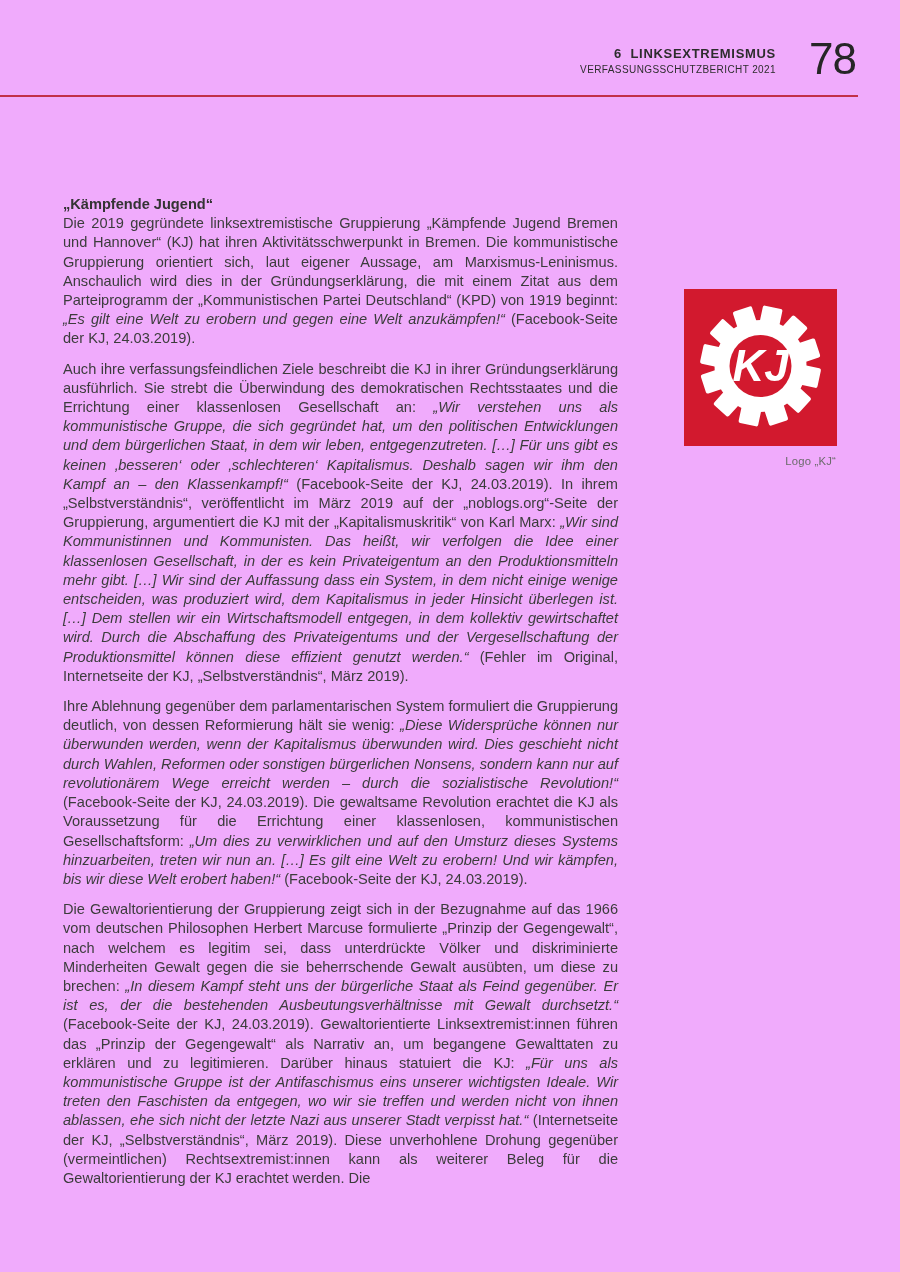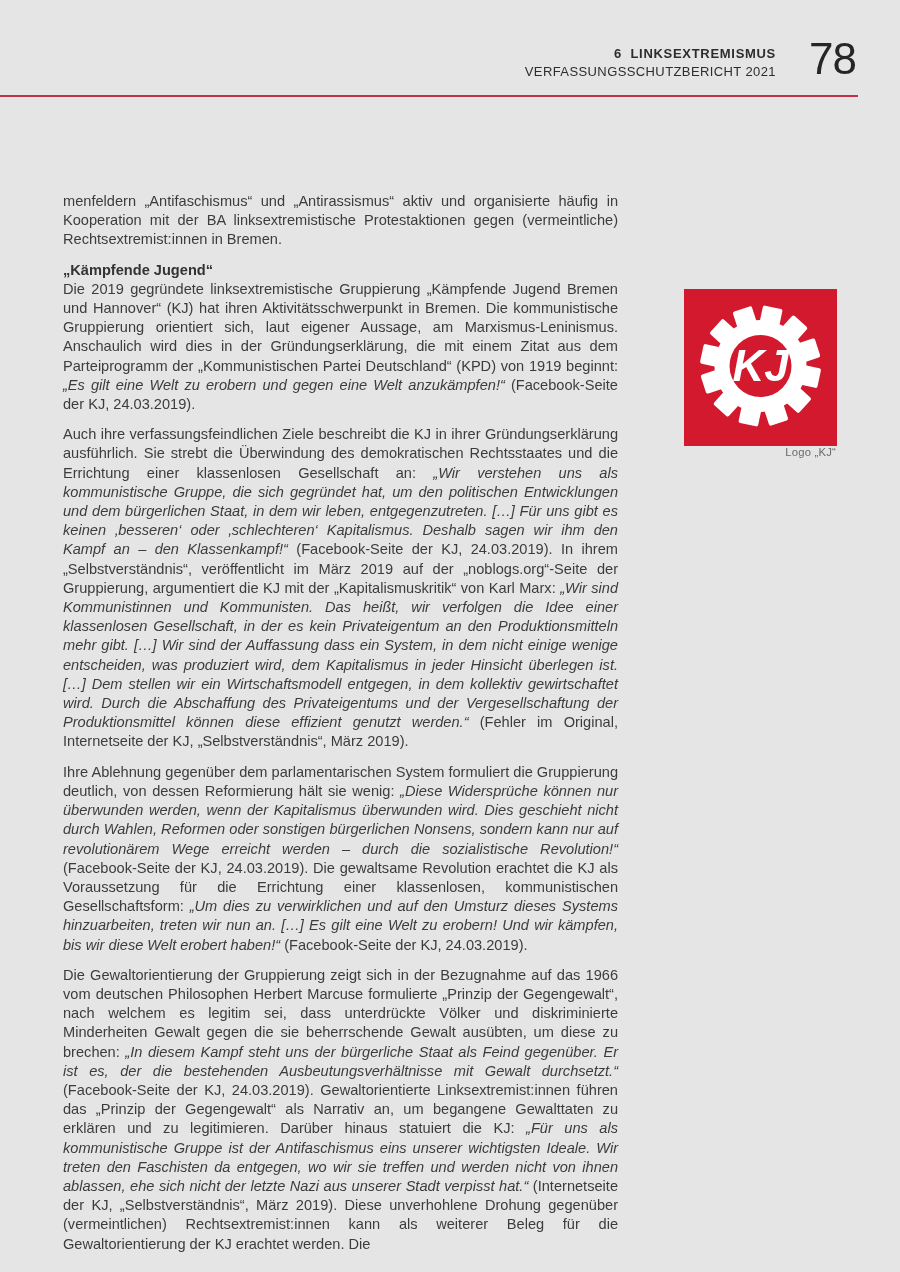--- a/index.html
+++ b/index.html
@@ -1,39 +1,39 @@
 <!DOCTYPE html>
 <html lang="de" style="--accent-red: #c23048; --logo-red: #d2192e; --body-text: #3c3c3c;"><head>
 <meta charset="utf-8">
 <style>
   html,body{margin:0;padding:0;background:#ffffff;}
   .page{
     position:relative;
     width:900px;
     height:1272px;
-    background:#e5e5e5;
+    background:#f0abfc;
     font-family:"Liberation Sans",sans-serif;
     overflow:hidden;
   }
   
   .header-text{
     position:absolute;
     top:46px;
     right:124px;
     text-align:right;
     color:#2d2d2d;
   }
   .chapter{
     font-size:13px;
     font-weight:700;
     letter-spacing:.7px;
     white-space:pre;
   }
   .report{
-    font-size:13px;
+    font-size:10px;
     font-weight:400;
     letter-spacing:.4px;
     margin-top:3px;
     white-space:pre;
   }
   .page-number{
     position:absolute;
     top:37px;
     right:44px;
     font-size:44px;
@@ -73,42 +73,41 @@
   
   .margin-column{
     position:absolute;
     left:684px;
     top:289px;
     width:153px;
   }
   .logo-box{display:block;}
   .fill-logo-red{fill:var(--logo-red,#d2192e);}
   .logo-caption{
-    margin-top:0;
+    margin-top:9px;
     text-align:right;
     font-size:11.3px;
     letter-spacing:.2px;
     color:#6b6b6b;
     padding-right:1px;
   }
 </style>
 </head>
 <body>
 
 <div class="page">
 
   <div class="header-text">
     <div class="chapter">6  LINKSEXTREMISMUS</div>
     <div class="report">VERFASSUNGSSCHUTZBERICHT 2021</div>
   </div>
   <div class="page-number">78</div>
   <div class="rule"></div>
 
   <div class="text-column">
-      <p class="para"><span>menfeldern „Antifaschismus“ und „Antirassismus“ aktiv und organisierte häufig in Kooperation mit der BA linksextremistische Protestaktionen gegen (vermeintliche) Rechtsextremist:innen in Bremen.</span></p>
       <h3 class="heading"><span>„Kämpfende Jugend“</span></h3>
       <p class="para"><span>Die 2019 gegründete linksextremistische Gruppierung „Kämpfende Jugend Bremen und Hannover“ (KJ) hat ihren Aktivitätsschwerpunkt in Bremen. Die kommunistische Gruppierung orientiert sich, laut eigener Aussage, am Marxismus-Leninismus. Anschaulich wird dies in der Gründungserklärung, die mit einem Zitat aus dem Parteiprogramm der „Kommunistischen Partei Deutschland“ (KPD) von 1919 beginnt: </span><em>„Es gilt eine Welt zu erobern und gegen eine Welt anzukämpfen!“</em><span> (Facebook-Seite der KJ, 24.03.2019).</span></p>
       <p class="para"><span>Auch ihre verfassungsfeindlichen Ziele beschreibt die KJ in ihrer Gründungserklärung ausführlich. Sie strebt die Überwindung des demokratischen Rechtsstaates und die Errichtung einer klassenlosen Gesellschaft an: </span><em>„Wir verstehen uns als kommunistische Gruppe, die sich gegründet hat, um den politischen Entwicklungen und dem bürgerlichen Staat, in dem wir leben, entgegenzutreten. […] Für uns gibt es keinen ‚besseren‘ oder ‚schlechteren‘ Kapitalismus. Deshalb sagen wir ihm den Kampf an – den Klassenkampf!“</em><span> (Facebook-Seite der KJ, 24.03.2019). In ihrem „Selbstverständnis“, veröffentlicht im März 2019 auf der „noblogs.org“-Seite der Gruppierung, argumentiert die KJ mit der „Kapitalismuskritik“ von Karl Marx: </span><em>„Wir sind Kommunistinnen und Kommunisten. Das heißt, wir verfolgen die Idee einer klassenlosen Gesellschaft, in der es kein Privateigentum an den Produktionsmitteln mehr gibt. […] Wir sind der Auffassung dass ein System, in dem nicht einige wenige entscheiden, was produziert wird, dem Kapitalismus in jeder Hinsicht überlegen ist. […] Dem stellen wir ein Wirtschaftsmodell entgegen, in dem kollektiv gewirtschaftet wird. Durch die Abschaffung des Privateigentums und der Vergesellschaftung der Produktionsmittel können diese effizient genutzt werden.“</em><span> (Fehler im Original, Internetseite der KJ, „Selbstverständnis“, März 2019).</span></p>
       <p class="para"><span>Ihre Ablehnung gegenüber dem parlamentarischen System formuliert die Gruppierung deutlich, von dessen Reformierung hält sie wenig: </span><em>„Diese Widersprüche können nur überwunden werden, wenn der Kapitalismus überwunden wird. Dies geschieht nicht durch Wahlen, Reformen oder sonstigen bürgerlichen Nonsens, sondern kann nur auf revolutionärem Wege erreicht werden – durch die sozialistische Revolution!“</em><span> (Facebook-Seite der KJ, 24.03.2019). Die gewaltsame Revolution erachtet die KJ als Voraussetzung für die Errichtung einer klassenlosen, kommunistischen Gesellschaftsform: </span><em>„Um dies zu verwirklichen und auf den Umsturz dieses Systems hinzuarbeiten, treten wir nun an. […] Es gilt eine Welt zu erobern! Und wir kämpfen, bis wir diese Welt erobert haben!“</em><span> (Facebook-Seite der KJ, 24.03.2019).</span></p>
       <p class="para"><span>Die Gewaltorientierung der Gruppierung zeigt sich in der Bezugnahme auf das 1966 vom deutschen Philosophen Herbert Marcuse formulierte „Prinzip der Gegengewalt“, nach welchem es legitim sei, dass unterdrückte Völker und diskriminierte Minderheiten Gewalt gegen die sie beherrschende Gewalt ausübten, um diese zu brechen: </span><em>„In diesem Kampf steht uns der bürgerliche Staat als Feind gegenüber. Er ist es, der die bestehenden Ausbeutungsverhältnisse mit Gewalt durchsetzt.“</em><span> (Facebook-Seite der KJ, 24.03.2019). Gewaltorientierte Linksextremist:innen führen das „Prinzip der Gegengewalt“ als Narrativ an, um begangene Gewalttaten zu erklären und zu legitimieren. Darüber hinaus statuiert die KJ: </span><em>„Für uns als kommunistische Gruppe ist der Antifaschismus eins unserer wichtigsten Ideale. Wir treten den Faschisten da entgegen, wo wir sie treffen und werden nicht von ihnen ablassen, ehe sich nicht der letzte Nazi aus unserer Stadt verpisst hat.“</em><span> (Internetseite der KJ, „Selbstverständnis“, März 2019). Diese unverhohlene Drohung gegenüber (vermeintlichen) Rechtsextremist:innen kann als weiterer Beleg für die Gewaltorientierung der KJ erachtet werden. Die</span></p>
     </div>
 
   <aside class="margin-column">
     <svg class="logo-box" width="153" height="157" viewBox="0 0 153 157" xmlns="http://www.w3.org/2000/svg">
       <rect class="fill-logo-red" x="0" y="0" width="153" height="157"></rect>

